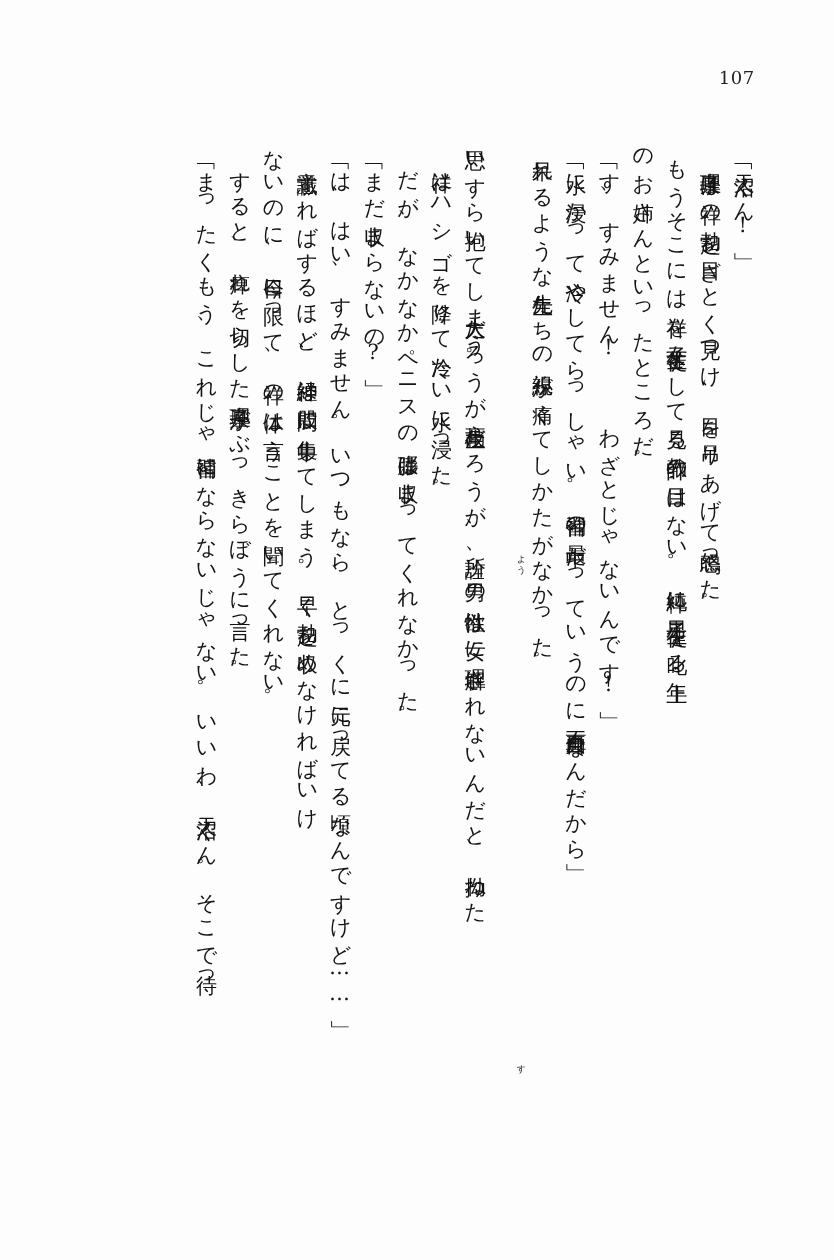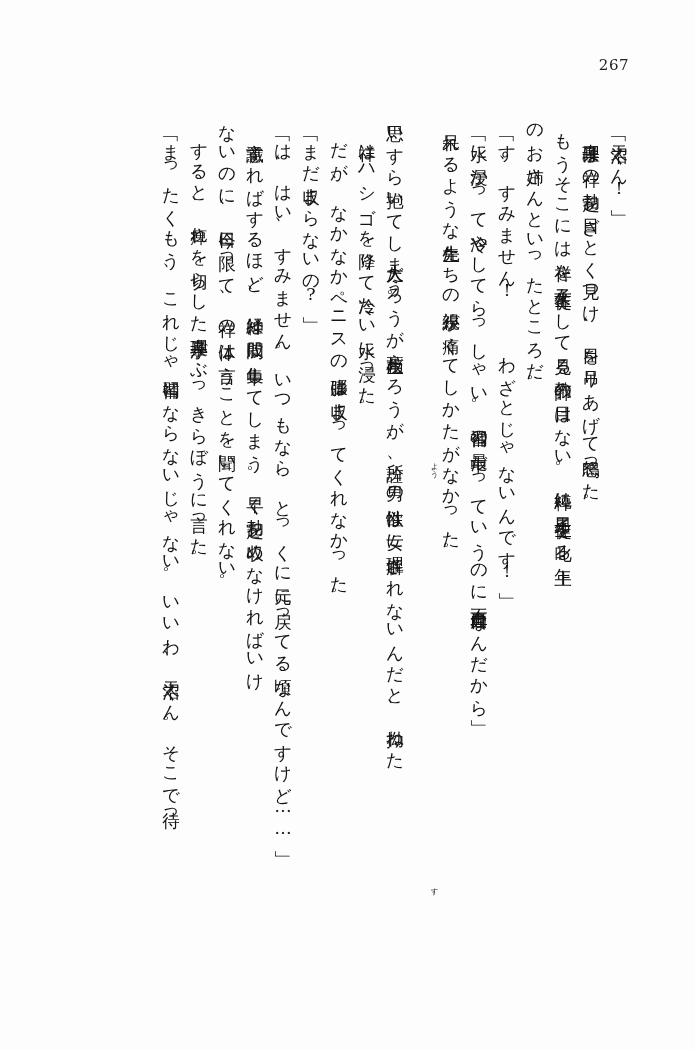--- a/index.html
+++ b/index.html
@@ -75,21 +75,21 @@
     writing-mode: vertical-rl;
     text-orientation: upright;
     color: #222;
   }
 </style>
 </head>
 <body>
 
 <div class="page">
 
-  <div class="page-number">267</div>
+  <div class="page-number">107</div>
 
   <div class="text-block">
     <div class="vline indent">「天沼くん!」</div>
     <div class="vline indent">真理子は祥の勃起を目ざとく見つけ、目を吊りあげて怒鳴った。</div>
     <div class="vline indent2">もうそこには祥を女子生徒として見る教師の目はない。純粋に男子生徒を叱る年上</div>
     <div class="vline">のお姉さんといったところだ。</div>
     <div class="vline indent">「す、すみません!  わざとじゃないんです!」</div>
     <div class="vline indent">「水に浸かって冷やしてらっしゃい。補習の最中だっていうのに不真面目なんだから」</div>
     <div class="vline indent2">呆れるような先生たちの視線が痛くてしかたがなかった。</div>
     <div class="vline indent2 ruby-host">

